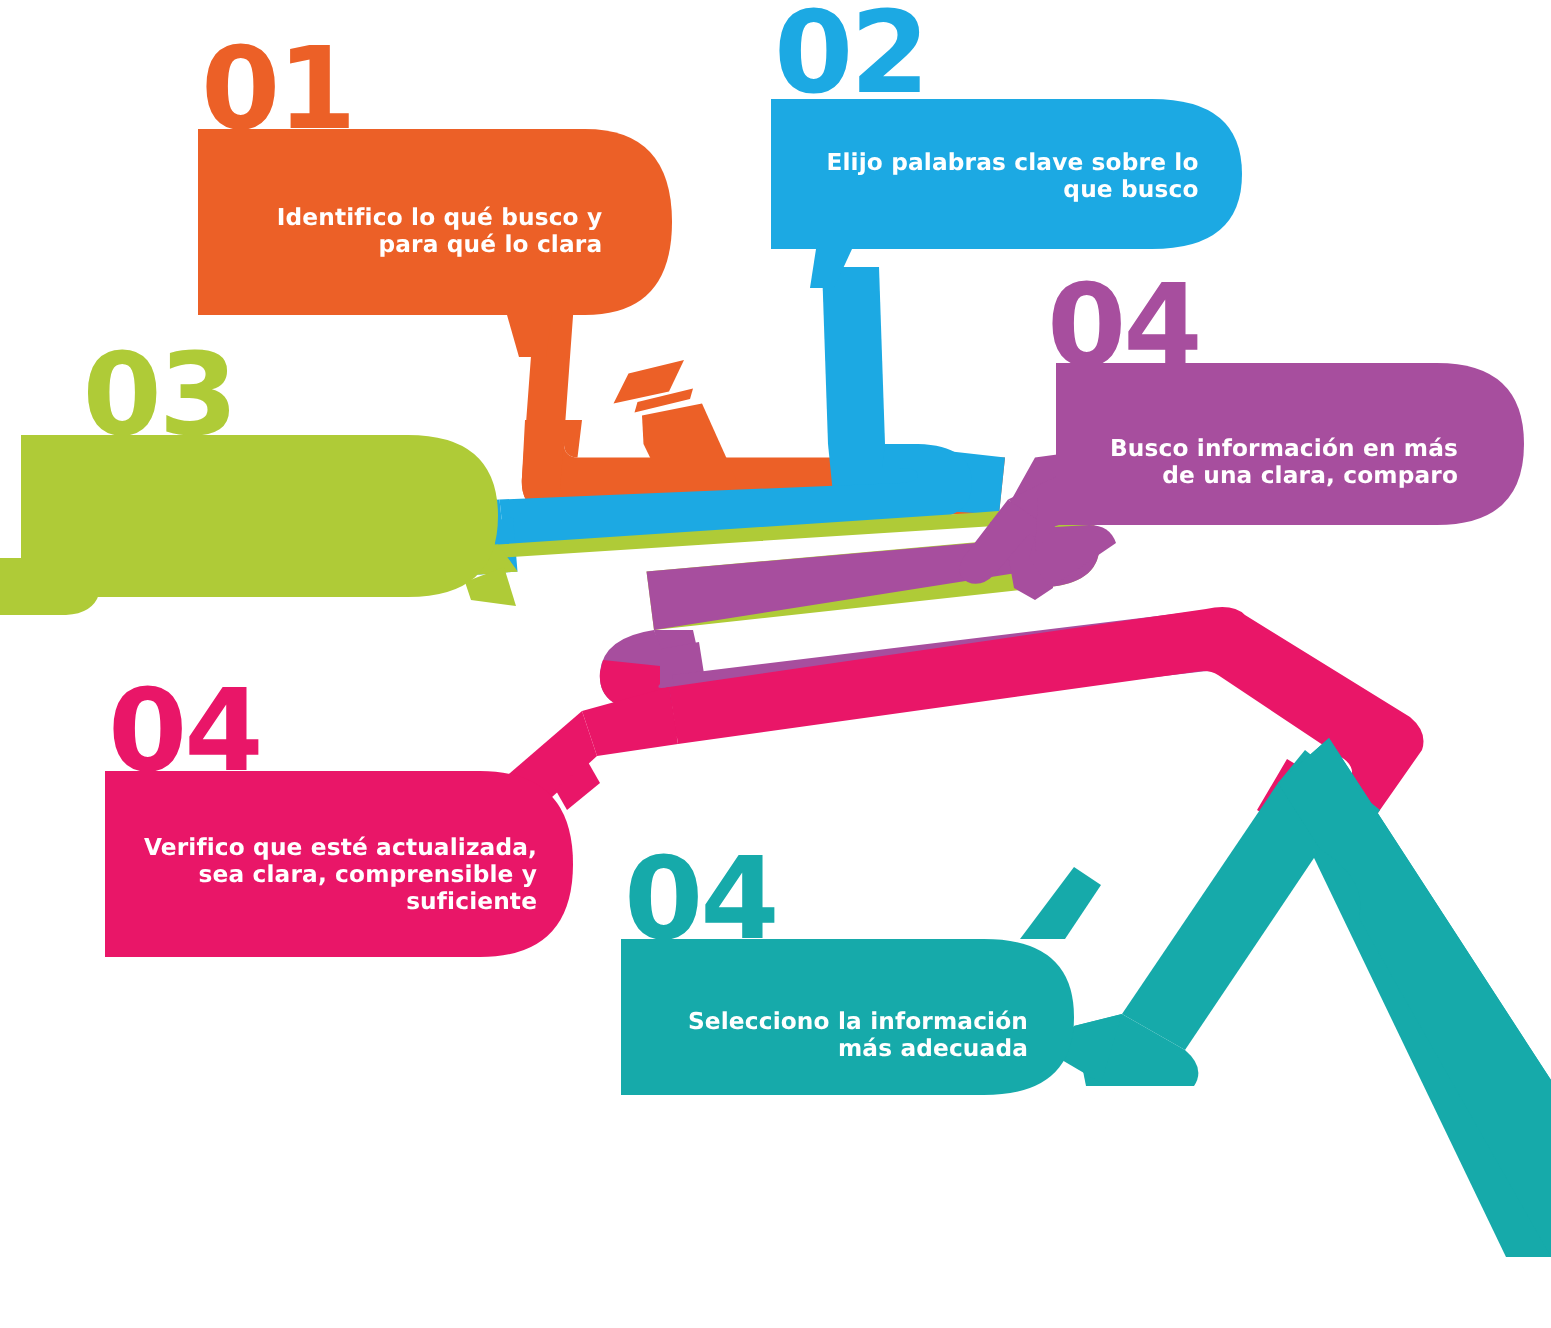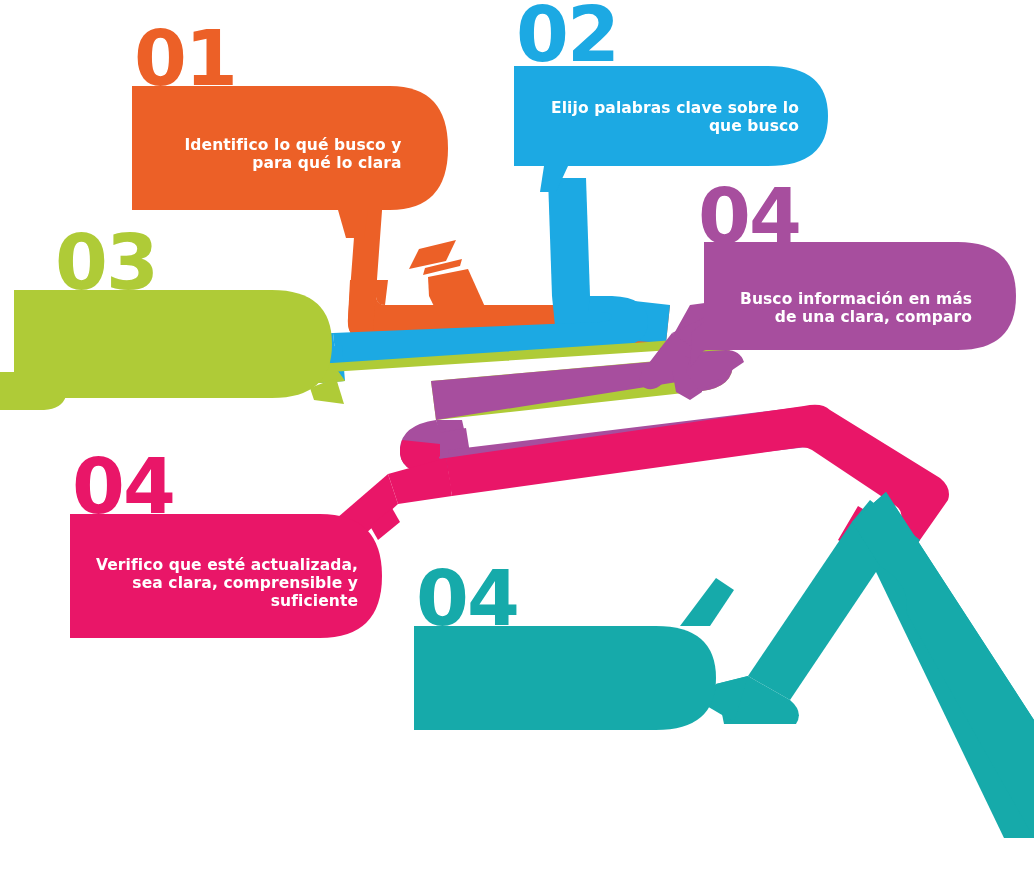--- a/index.html
+++ b/index.html
@@ -200,15 +200,17 @@
 sea clara, comprensible y
 suficiente</div>
   </div>
 
   <div class="step" id="step-06">
     <div class="step-number" style="color: rgb(22, 170, 170);">04</div>
     <svg class="card-svg" width="330" height="190" viewBox="0 0 330 190">
       <path d="M 0,62 L 242,62 Q 302,62 302,114 Q 302,166 242,166 L 0,166 Z" fill="#16AAAA"></path>
       <path d="M 266,62 L 296,62 L 320,26 L 302,14 Z" fill="#16AAAA"></path>
     </svg>
+    <div class="card-text">Selecciono la información
+más adecuada</div>
   </div>
 
 </div>
 
 </body></html>

